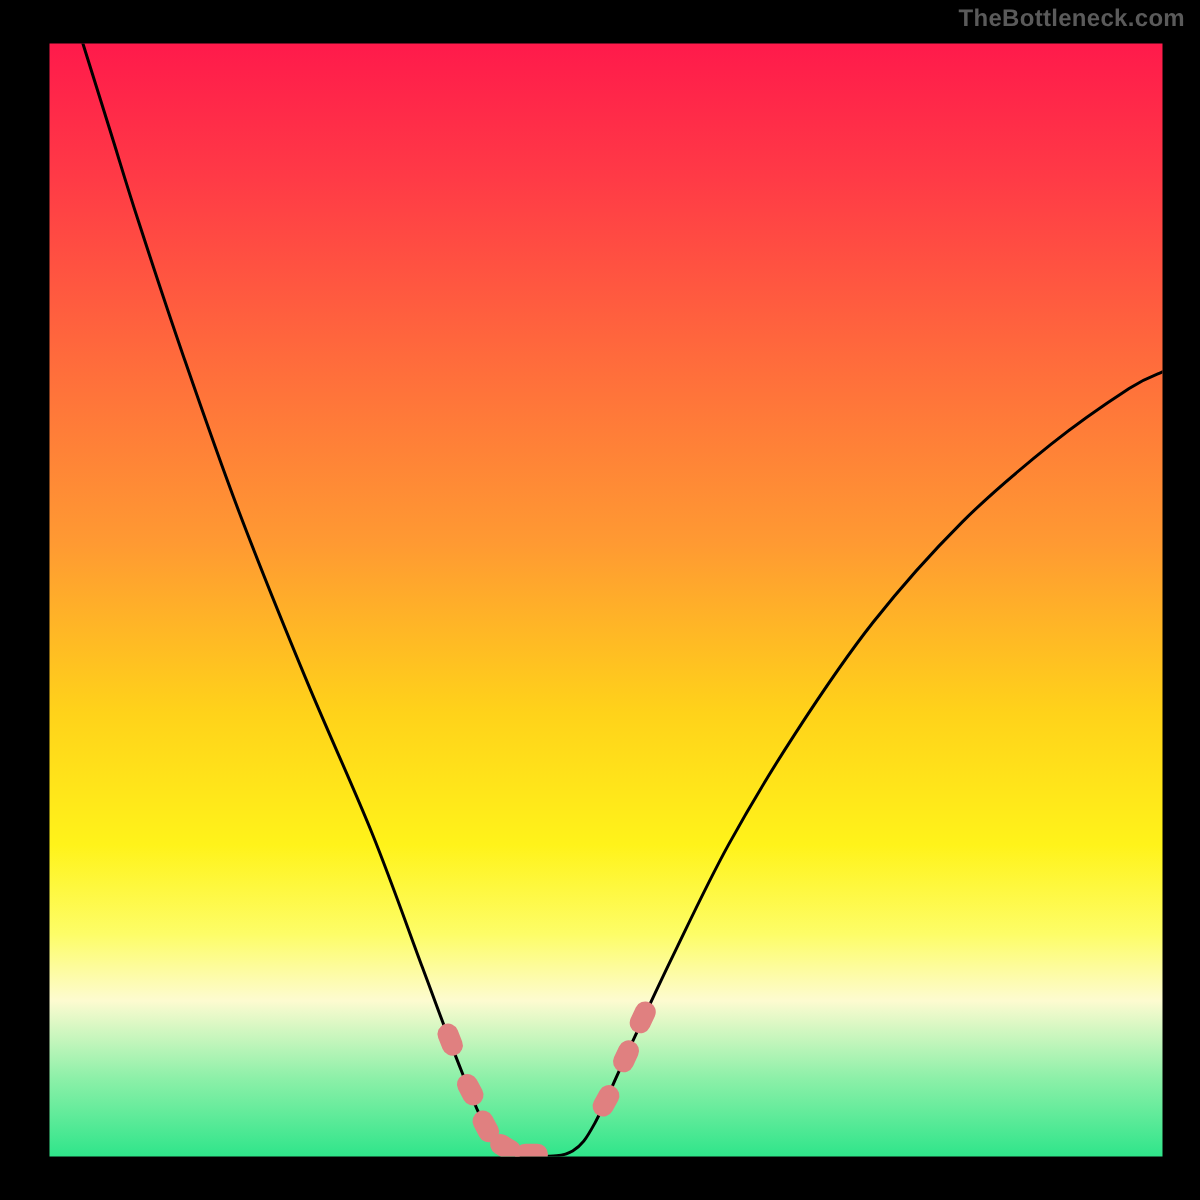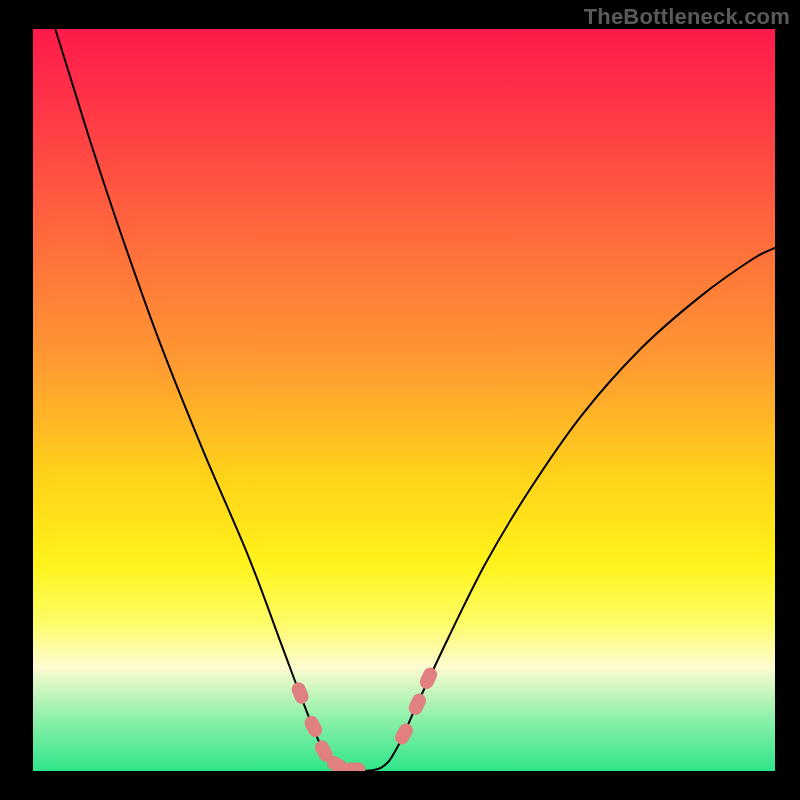--- a/index.html
+++ b/index.html
@@ -15,21 +15,21 @@
     position: relative;
     width: 800px;
     height: 800px;
     background: #000;
   }
   .watermark {
     position: absolute;
     top: 4px;
     right: 10px;
     color: #5a5a5a;
-    font-size: 22px;
+    font-size: 16px;
     font-weight: 600;
     letter-spacing: 0.2px;
     z-index: 10;
   }
   svg {
     position: absolute;
     top: 0;
     left: 0;
   }
 </style>

